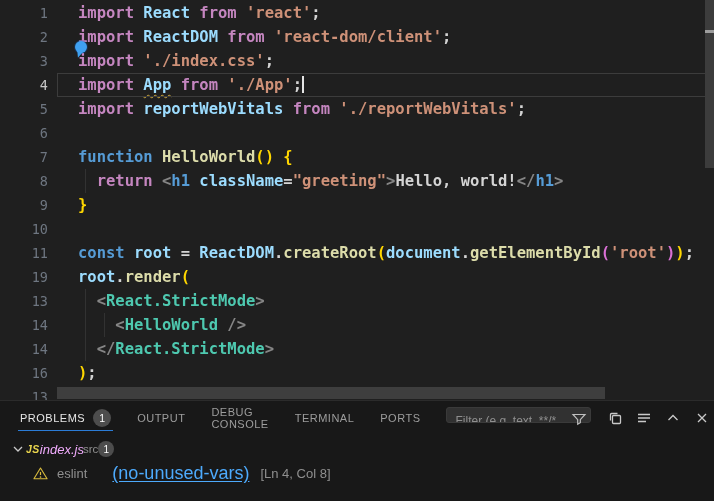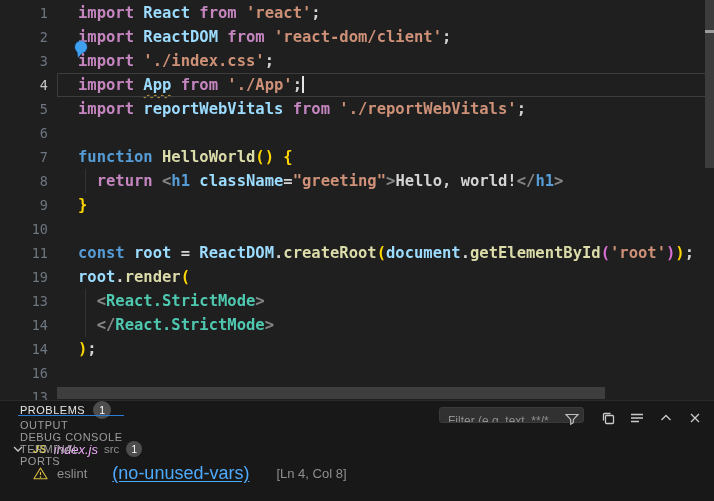--- a/index.html
+++ b/index.html
@@ -37,21 +37,21 @@
   .hthumb { position:absolute; left:0; top:0; height:12px; width:548px; background:#3E3E3E; }
   .vscrollbar { position:absolute; right:0; top:0; width:9px; height:400px; }
   .vthumb { position:absolute; top:0; left:0; width:9px; height:168px; background:#3C3C3C; }
   .vmark  { position:absolute; top:30px; left:0; width:9px; height:3px; background:#9D9D9D; }
 
   
   .panel { position:absolute; left:0; top:400px; width:714px; height:101px;
            background:#181818; border-top:1px solid #2B2B2B; }
   .panel-header { height:33px; display:flex; align-items:center;
                   justify-content:space-between; padding:0 8px 0 20px; }
-  .tabs { display:flex; height:100%;flex-direction:column; }
+  .tabs { display:flex; height:100%; }
   .tab { position:relative; height:100%; display:flex; align-items:center; gap:8px;
          margin-right:26px; font-size:11px; letter-spacing:.5px; color:#9D9D9D; cursor:default; }
   .tab.active { color:#E7E7E7; }
   .tab.active::after { content:''; position:absolute; left:-2px; right:-2px; bottom:3px;
                        height:1.5px; background:#2B7CD6; }
   .badge { min-width:18px; height:18px; padding:0 5px; border-radius:10px; background:#4D4D4D;
            color:#FFFFFF; font-size:10.5px; letter-spacing:0;
            display:flex; align-items:center; justify-content:center; }
   .badge.small { min-width:16px; height:16px; font-size:10px; }
   .panel-actions { display:flex; align-items:center; gap:7px; }
@@ -59,29 +59,29 @@
   .filterbox input { width:145px; height:16px; background:#313131; border:1px solid #3A3A3A;
            border-radius:3px; color:#CCCCCC; font-size:12px; padding:12px 24px 0 8px; outline:none;
            font-family:"Liberation Sans", sans-serif; }
   .filterbox input::placeholder { color:#8F8F8F; }
   .filter-icon { position:absolute; right:4px; top:4px; }
   .iconbtn { width:22px; height:22px; display:flex; align-items:center; justify-content:center;
              border-radius:4px; cursor:pointer; }
   .iconbtn svg { stroke:#C9C9C9; fill:none; stroke-width:1.3; }
 
   .tree { padding-top:3px; }
-  .file-row { height:24px; display:flex; align-items:center; gap:7px; padding-left:10px; }
+  .file-row { height:24px; display:flex; align-items:center; padding-left:10px; }
   .file-name { font-size:13px; color:#f0abfc;font-style:italic; }
   .file-path { font-size:11.5px; color:#8F8F8F; margin-left:-1px; }
   .js-glyph { color:#E8D44D; font-size:10.5px; font-weight:bold; font-style:italic; letter-spacing:.5px; }
   .problem-row { height:24px; display:flex; align-items:center; gap:7px; padding-left:33px; }
   .problem-msg { font-size:13px; color:#CCCCCC; }
   .problem-src { font-size:13px; color:#8F8F8F; margin-left:2px; }
   .rule-link { font-size:18px; color:#4DAAFC; text-decoration:underline; text-underline-offset:2px; cursor:pointer;padding-left:25px; }
-  .problem-loc { font-size:13px; color:#8F8F8F; margin-left:20px; }
+  .problem-loc { font-size:13px; color:#8F8F8F; margin-left:4px; }
 </style>
 </head>
 <body>
 
 <div class="screen">
 
   <div class="editor">
     <div class="gutter" id="gutter">
         <div class="ln-num">1</div>
         <div class="ln-num">2</div>
@@ -108,20 +108,21 @@
         <div class="code-row current"><span class="tk-kw">import </span><span class="tk-varw">App</span><span class="tk-pun"> </span><span class="tk-kw">from </span><span class="tk-str">'./App'</span><span class="tk-pun">;</span><span class="cursor"></span></div>
         <div class="code-row"><span class="tk-kw">import </span><span class="tk-var">reportWebVitals </span><span class="tk-kw">from </span><span class="tk-str">'./reportWebVitals'</span><span class="tk-pun">;</span></div>
         <div class="code-row"></div>
         <div class="code-row"><span class="tk-kw2">function </span><span class="tk-fn">HelloWorld</span><span class="tk-b1">()</span><span class="tk-pun"> </span><span class="tk-b1">{</span></div>
         <div class="code-row"><span class="guide" style="left: 28px;"></span><span class="tk-pun">  </span><span class="tk-kw">return </span><span class="tk-jsx">&lt;</span><span class="tk-kw2">h1</span><span class="tk-pun"> </span><span class="tk-var">className</span><span class="tk-pun">=</span><span class="tk-str">"greeting"</span><span class="tk-jsx">&gt;</span><span class="tk-txt">Hello, world!</span><span class="tk-jsx">&lt;/</span><span class="tk-kw2">h1</span><span class="tk-jsx">&gt;</span></div>
         <div class="code-row"><span class="tk-b1">}</span></div>
         <div class="code-row"></div>
         <div class="code-row"><span class="tk-kw2">const </span><span class="tk-var">root </span><span class="tk-pun">= </span><span class="tk-var">ReactDOM</span><span class="tk-pun">.</span><span class="tk-fn">createRoot</span><span class="tk-b1">(</span><span class="tk-var">document</span><span class="tk-pun">.</span><span class="tk-fn">getElementById</span><span class="tk-b2">(</span><span class="tk-str">'root'</span><span class="tk-b2">)</span><span class="tk-b1">)</span><span class="tk-pun">;</span></div>
         <div class="code-row"><span class="tk-var">root</span><span class="tk-pun">.</span><span class="tk-fn">render</span><span class="tk-b1">(</span></div>
         <div class="code-row"><span class="guide" style="left: 28px;"></span><span class="tk-pun">  </span><span class="tk-jsx">&lt;</span><span class="tk-cmp">React.StrictMode</span><span class="tk-jsx">&gt;</span></div>
+        <div class="code-row"><span class="guide" style="left: 28px;"></span><span class="guide" style="left: 46.6px;"></span><span class="tk-pun">    </span><span class="tk-jsx">&lt;</span><span class="tk-cmp">HelloWorld </span><span class="tk-jsx">/&gt;</span></div>
         <div class="code-row"><span class="guide" style="left: 28px;"></span><span class="tk-pun">  </span><span class="tk-jsx">&lt;/</span><span class="tk-cmp">React.StrictMode</span><span class="tk-jsx">&gt;</span></div>
         <div class="code-row"><span class="tk-b1">)</span><span class="tk-pun">;</span></div>
         <div class="code-row"></div>
       </div>
     <div class="pointer-dot"></div>
     <div class="hscrollbar">
       <div class="hthumb"></div>
     </div>
     <div class="vscrollbar">
       <div class="vthumb"></div>

